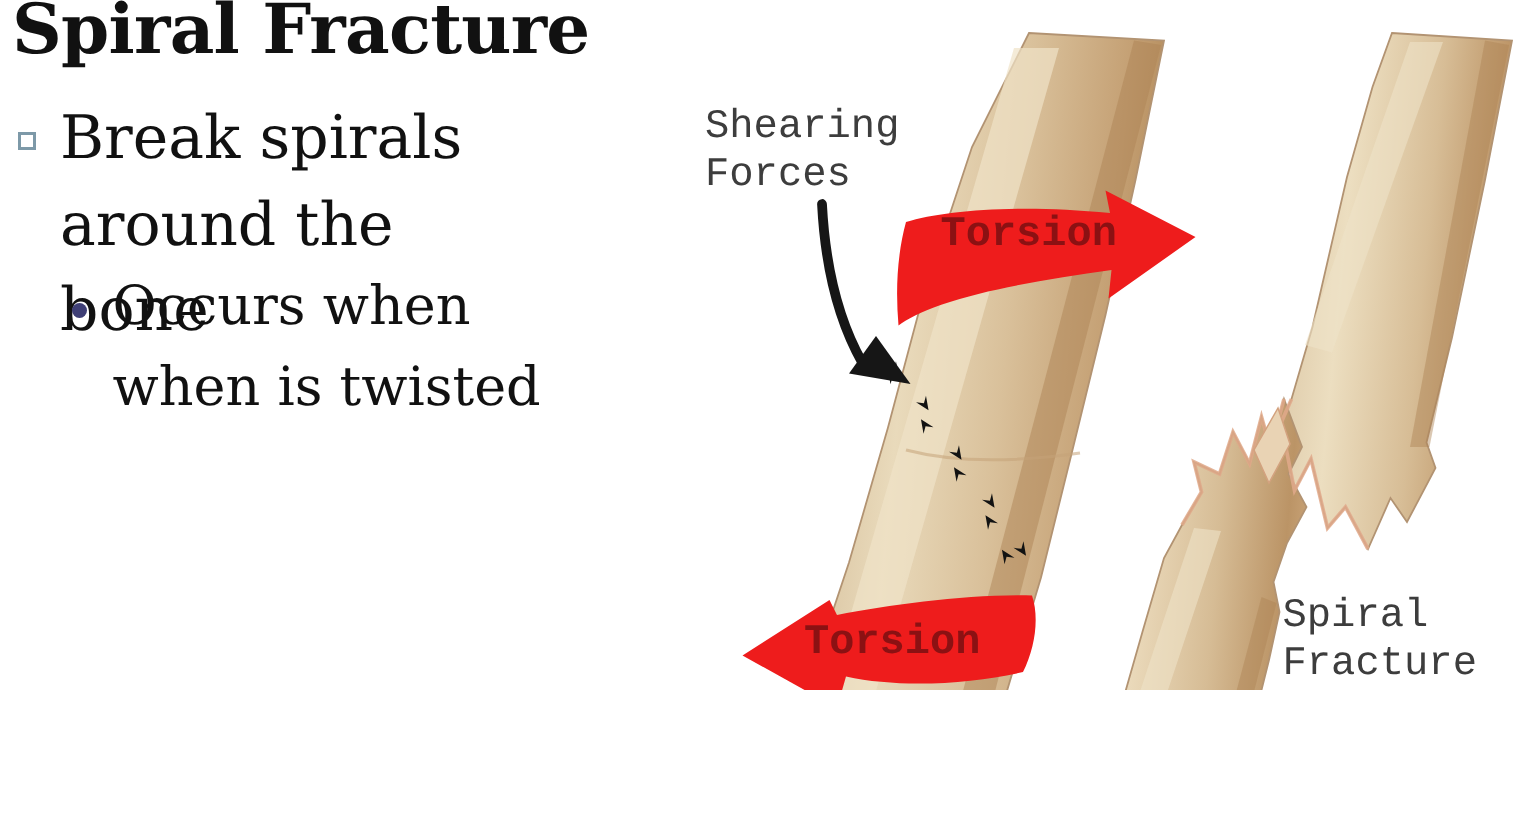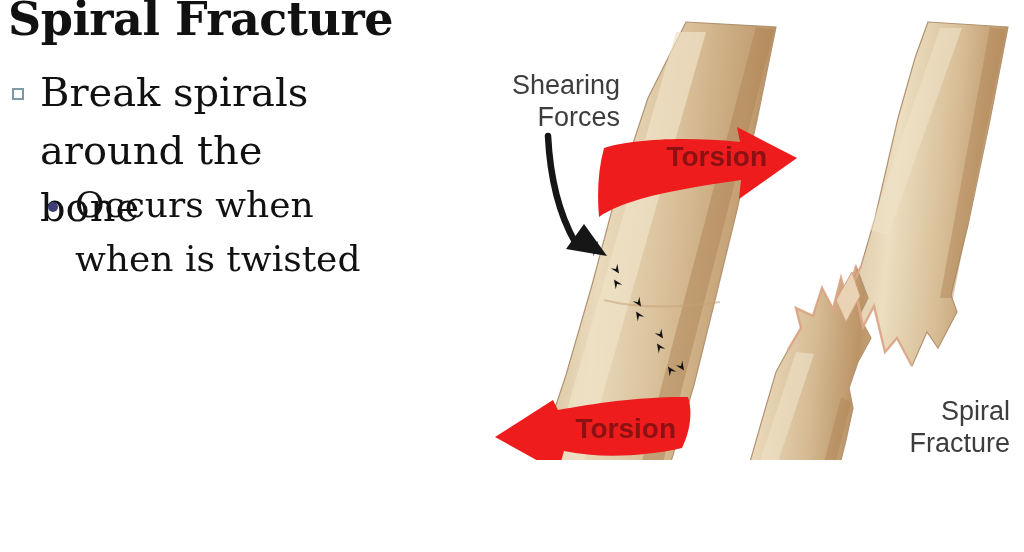--- a/index.html
+++ b/index.html
@@ -13,22 +13,22 @@
   .bullet-l1{position:absolute;left:40px;top:64px;width:332px;margin:0;
              font-size:40px;line-height:1.44;color:var(--text,#111);}
   .bullet-l2{position:absolute;left:75px;top:178px;width:288px;margin:0;
              font-size:36px;line-height:1.5;color:var(--text,#111);}
   .sq{position:absolute;left:12px;top:88px;width:8px;height:8px;
       border:2px solid var(--bullet-square,#7d99a8);background:transparent;}
   .dot{position:absolute;left:48px;top:202px;width:10px;height:10px;border-radius:50%;
        background:var(--bullet-dot,#3e3e75);}
 
   
-  .lbl{position:absolute;font-family:Liberation Sans, sans-serif;
-       color:var(--label-text,#3d3d3d);text-align:right;line-height:1.18;}
+  .lbl{position:absolute;font-family:Liberation Mono, monospace;
+       color:var(--label-text,#3d3d3d);text-align:left;line-height:1.18;}
   .lbl-shearing{left:470px;top:70px;width:150px;font-size:27px;}
   .lbl-torsion-top{left:627px;top:140px;width:140px;font-size:28px;font-weight:bold;
                    color:var(--torsion-text,#8b1113);}
   .lbl-torsion-bottom{left:536px;top:412px;width:140px;font-size:28px;font-weight:bold;
                    color:var(--torsion-text,#8b1113);}
   .lbl-spiral{left:855px;top:396px;width:155px;font-size:27px;}
 
   svg.art{position:absolute;left:0;top:0;width:1024px;height:552px;}
 </style>
 </head>

